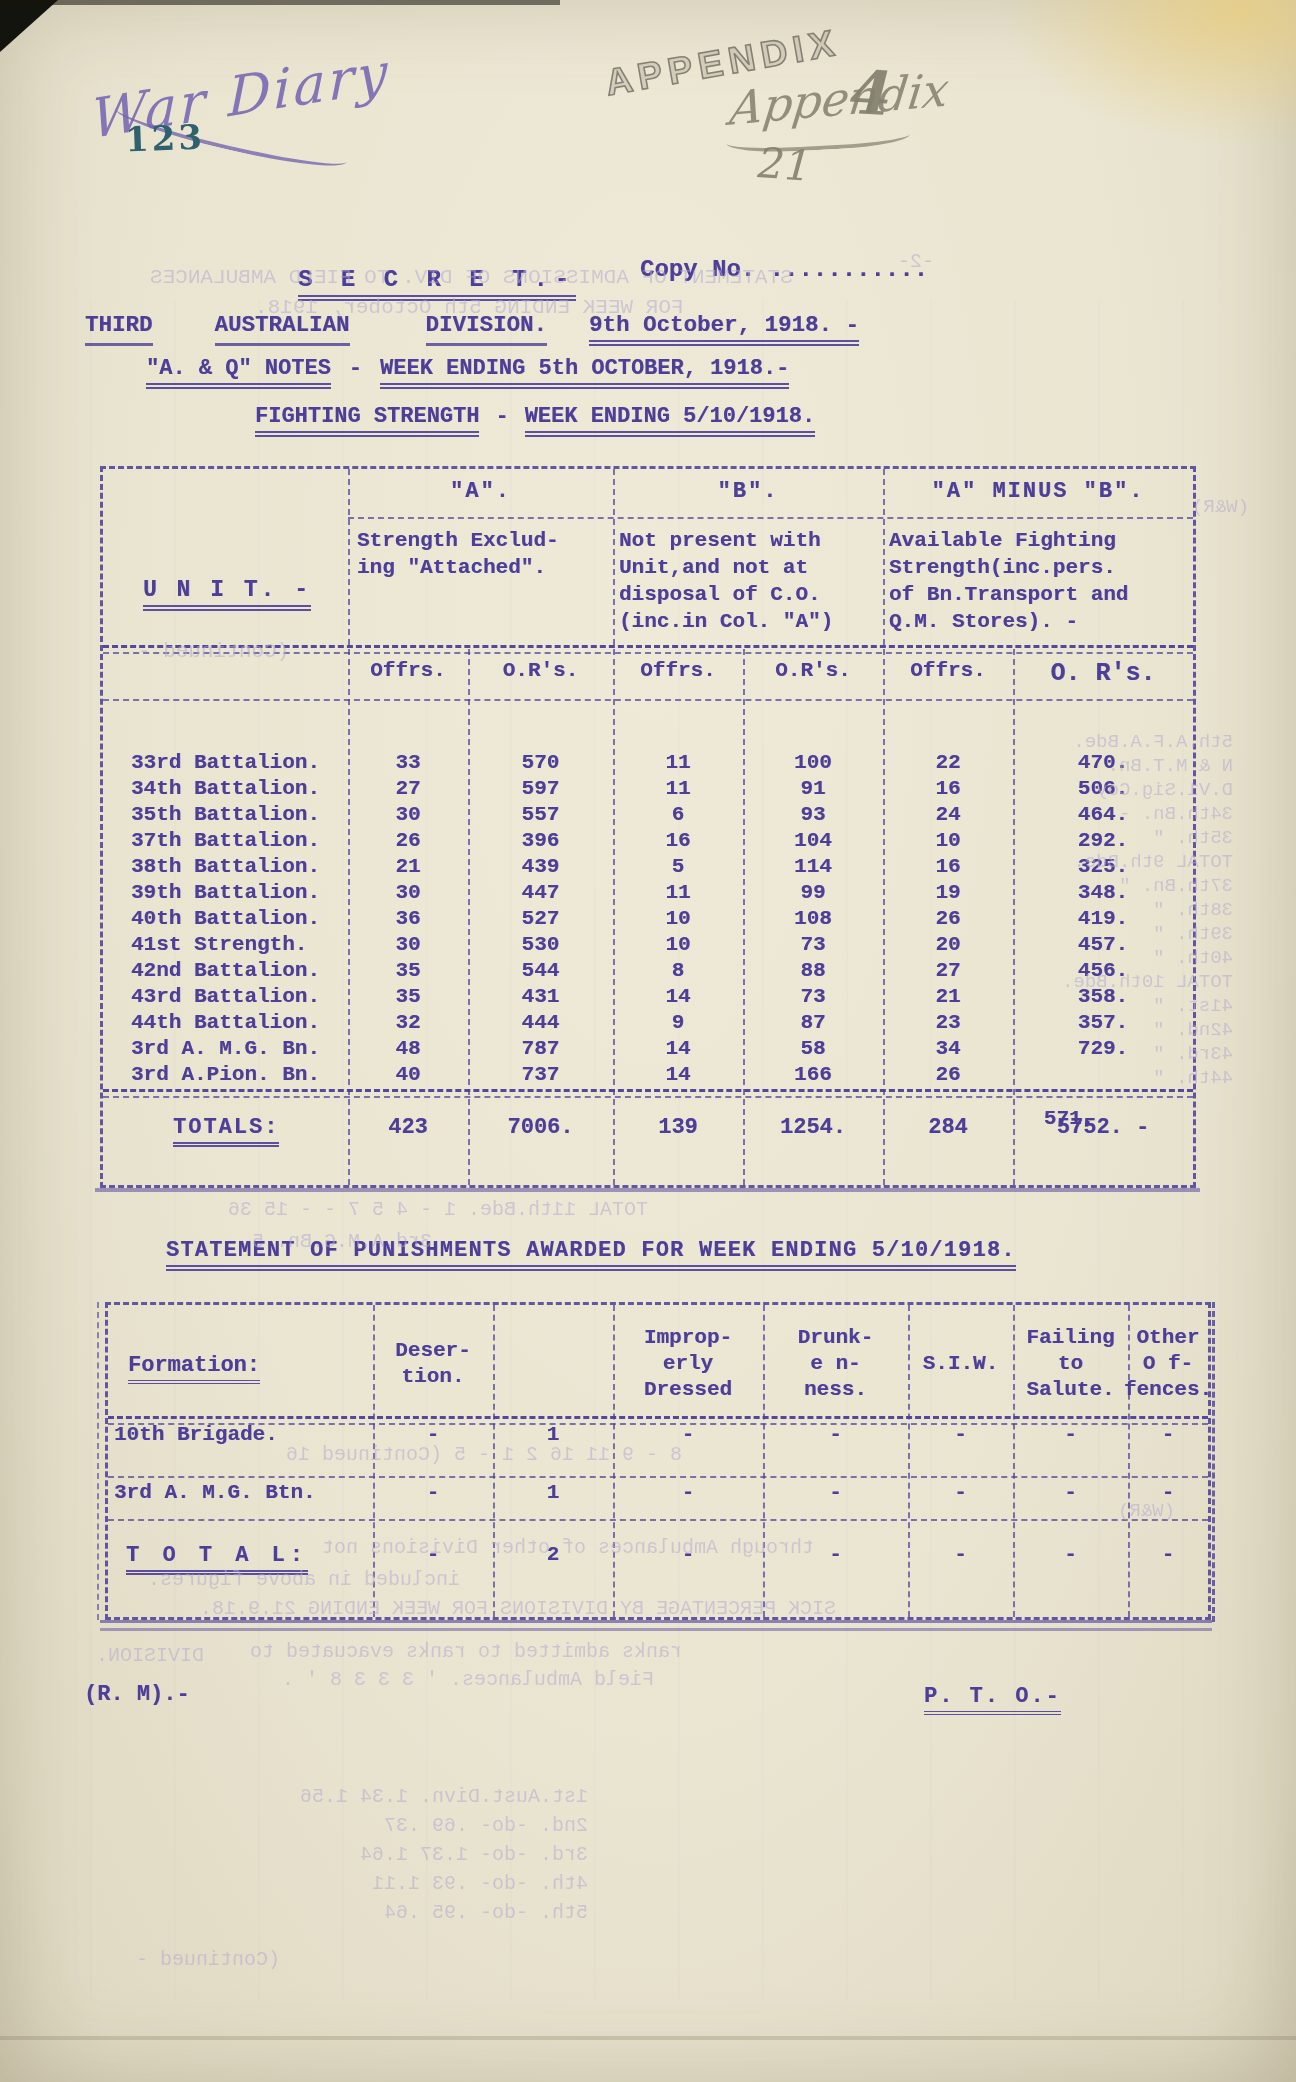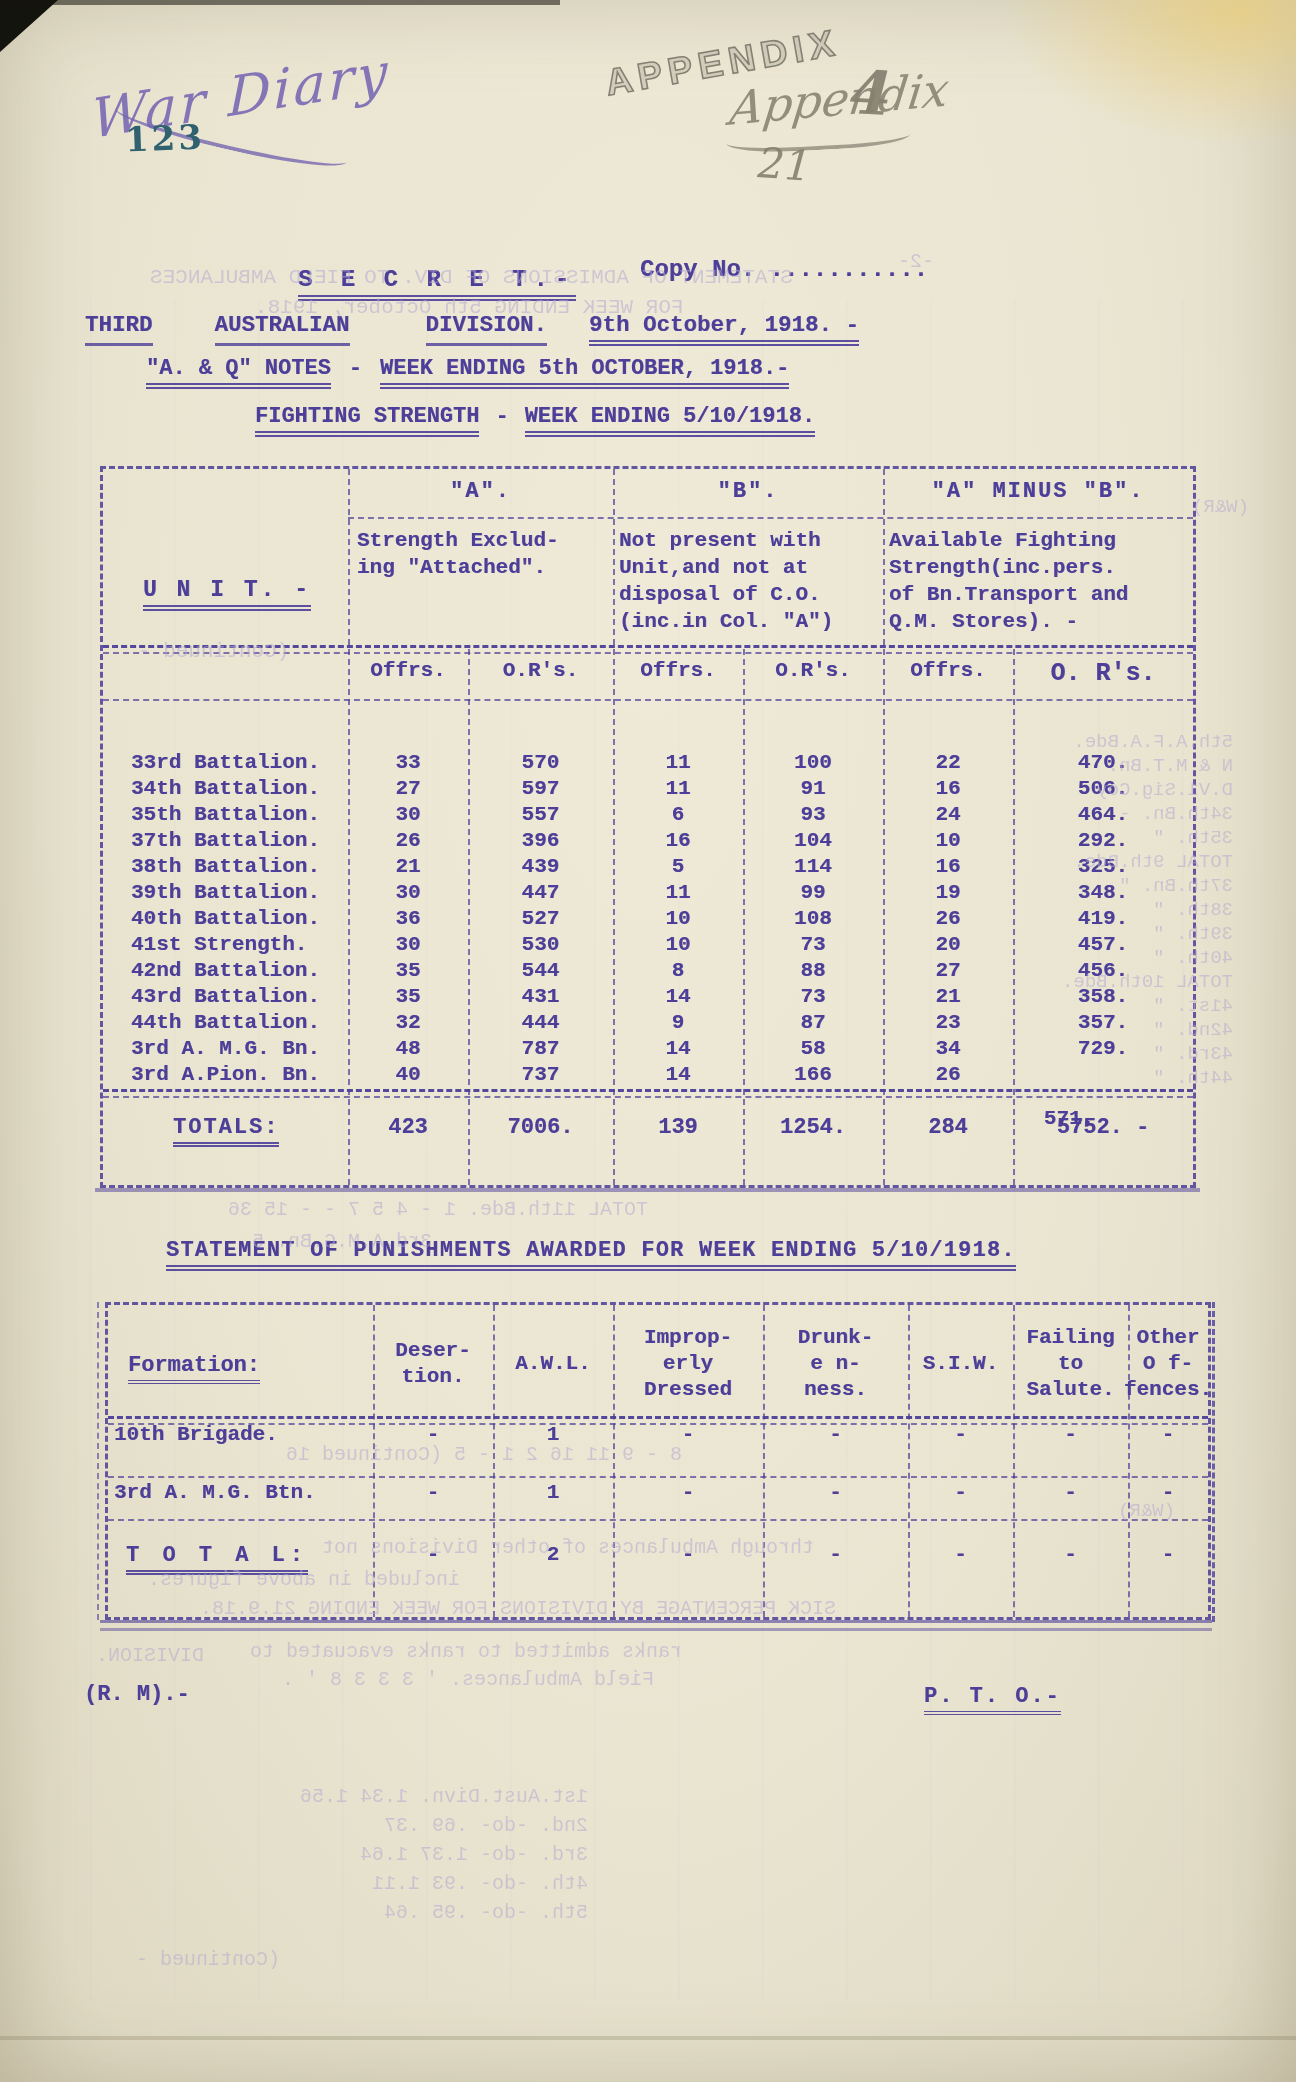--- a/index.html
+++ b/index.html
@@ -339,21 +339,20 @@
     <div class="vl pv5"></div>
     <div class="vl pv6"></div>
     <div class="vl pv7"></div>
     <div class="hl heavy ph1"></div>
     <div class="hl ph2"></div>
     <div class="hl pr1"></div>
     <div class="hl pr2"></div>
     <div class="formation-head"><span>Formation:</span></div>
   <div class="pt-hcell" style="left: 265px; width: 120px;">Deser-
 tion.</div>
-      <div class="pt-hcell" style="left: 385px; width: 120px;">A.W.L.</div>
       <div class="pt-hcell" style="left: 505px; width: 150px;">Improp-
 erly
 Dressed</div>
       <div class="pt-hcell" style="left: 655px; width: 145px;">Drunk-
 e n-
 ness.</div>
       <div class="pt-hcell" style="left: 800px; width: 105px;">S.I.W.</div>
       <div class="pt-hcell" style="left: 905px; width: 115px;">Failing
 to
 Salute.</div>

